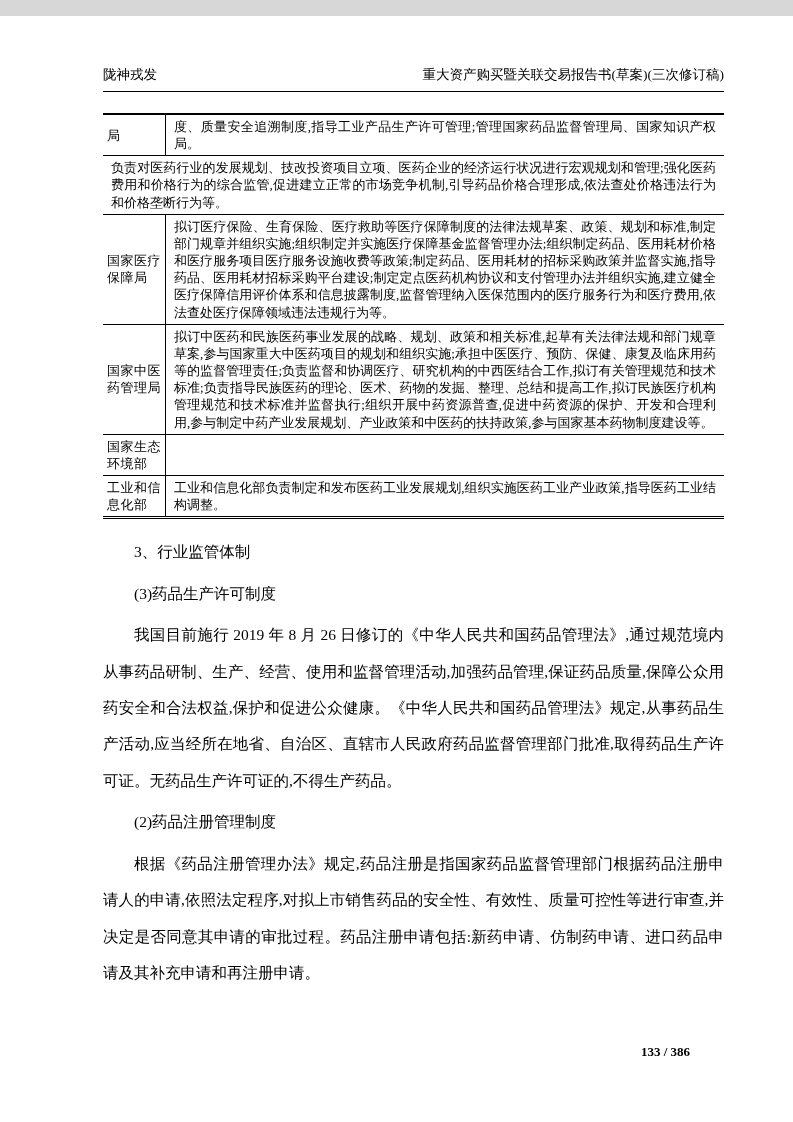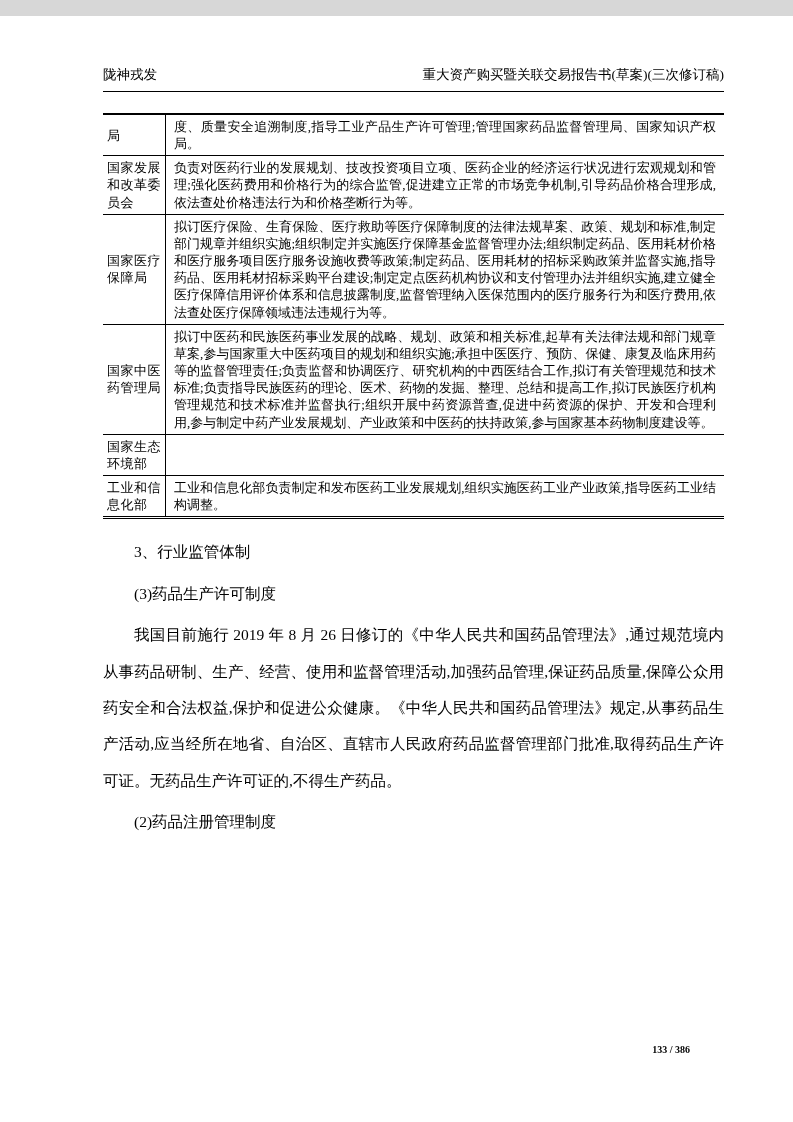--- a/index.html
+++ b/index.html
@@ -67,21 +67,21 @@
     padding: 5px 0 0 0;
     text-indent: 2em;
     text-align: justify;
     text-justify: inter-ideograph;
   }
   
   .ftr {
     position: absolute;
     right: 103px;
     top: 1028px;
-    font-size: 10px;
+    font-size: 13px;
     font-weight: bold;
   }
 </style>
 </head>
 <body>
 
 <div class="page">
 
   <div class="hdr">
     <span>陇神戎发</span>
@@ -90,23 +90,20 @@
 
   <div class="reg-table">
     <div class="trow">
       <div class="cell-agency">
         <span>局</span>
       </div>
       <div class="cell-desc">度、质量安全追溯制度,指导工业产品生产许可管理;管理国家药品监督管理局、国家知识产权局。</div>
     </div>
 
     <div class="trow">
-      <div class="cell-agency">
-        <span>国家发展和改革委员会</span>
-      </div>
       <div class="cell-desc">负责对医药行业的发展规划、技改投资项目立项、医药企业的经济运行状况进行宏观规划和管理;强化医药费用和价格行为的综合监管,促进建立正常的市场竞争机制,引导药品价格合理形成,依法查处价格违法行为和价格垄断行为等。</div>
     </div>
 
 
     <div class="trow">
       <div class="cell-agency">
         <span>国家医疗保障局</span>
       </div>
       <div class="cell-desc">拟订医疗保险、生育保险、医疗救助等医疗保障制度的法律法规草案、政策、规划和标准,制定部门规章并组织实施;组织制定并实施医疗保障基金监督管理办法;组织制定药品、医用耗材价格和医疗服务项目医疗服务设施收费等政策;制定药品、医用耗材的招标采购政策并监督实施,指导药品、医用耗材招标采购平台建设;制定定点医药机构协议和支付管理办法并组织实施,建立健全医疗保障信用评价体系和信息披露制度,监督管理纳入医保范围内的医疗服务行为和医疗费用,依法查处医疗保障领域违法违规行为等。</div>
     </div>
@@ -130,19 +127,20 @@
       </div>
       <div class="cell-desc">工业和信息化部负责制定和发布医药工业发展规划,组织实施医药工业产业政策,指导医药工业结构调整。</div>
     </div>
   </div>
 
   <div class="doc-body">
     <h3>3、行业监管体制</h3>
     <h4>(3)药品生产许可制度</h4>
     <p>我国目前施行 2019 年 8 月 26 日修订的《中华人民共和国药品管理法》,通过规范境内从事药品研制、生产、经营、使用和监督管理活动,加强药品管理,保证药品质量,保障公众用药安全和合法权益,保护和促进公众健康。《中华人民共和国药品管理法》规定,从事药品生产活动,应当经所在地省、自治区、直辖市人民政府药品监督管理部门批准,取得药品生产许可证。无药品生产许可证的,不得生产药品。</p>
     <h4>(2)药品注册管理制度</h4>
+    <p>根据《药品注册管理办法》规定,药品注册是指国家药品监督管理部门根据药品注册申请人的申请,依照法定程序,对拟上市销售药品的安全性、有效性、质量可控性等进行审查,并决定是否同意其申请的审批过程。药品注册申请包括:新药申请、仿制药申请、进口药品申请及其补充申请和再注册申请。</p>
   </div>
 
   <div class="ftr">
     <span>133 / 386</span>
   </div>
 
 </div>
 
 </body></html>

